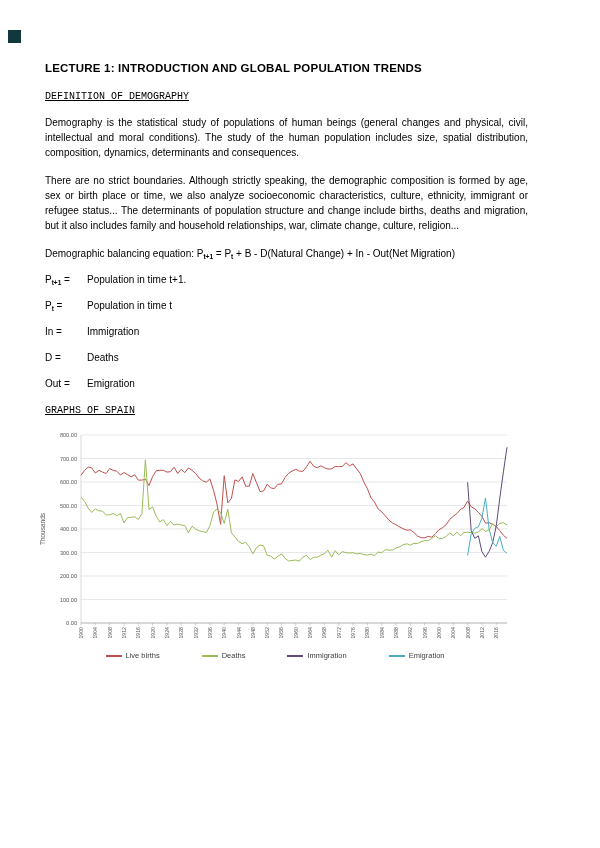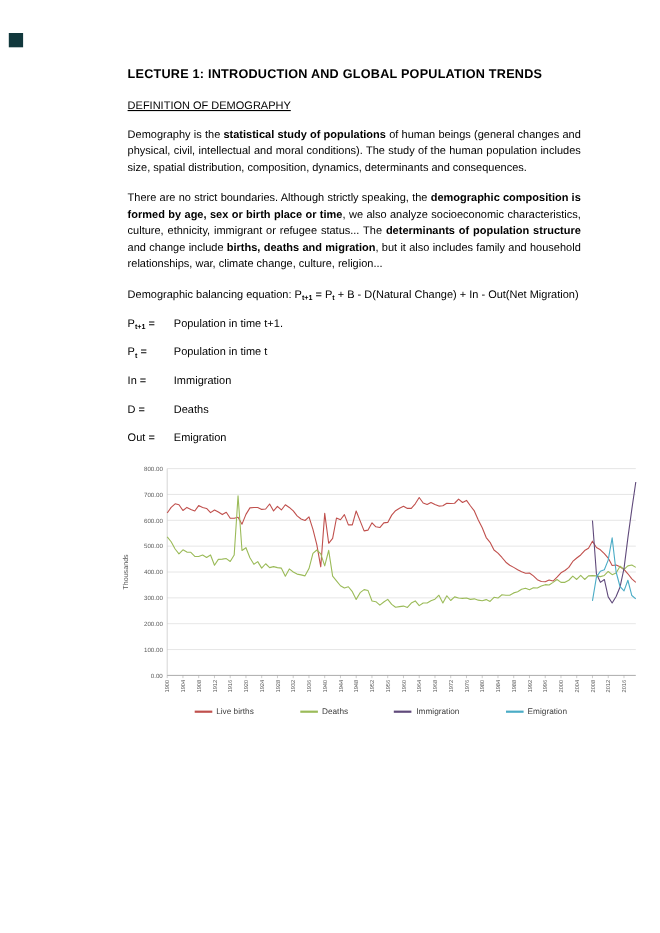--- a/index.html
+++ b/index.html
@@ -1,26 +1,26 @@
 <!DOCTYPE html>
 <html><head>
 <meta charset="utf-8">
 <style>
   html,body{margin:0;padding:0;}
   body{
     width:600px;height:848px;background:#ffffff;position:relative;overflow:hidden;
     font-family:"Liberation Sans",sans-serif;color:#000;
   }
   .corner-mark{position:absolute;left:8px;top:30px;width:13px;height:13px;background:#11383c;}
-  .page{padding:62px 72px 0 116px;}
+  .page{padding:62px 72px 0 45px;}
   h1{font-size:11.5px;font-weight:bold;margin:0 0 17px 0;letter-spacing:.2px;}
-  .hd{font-size:10px;font-weight:normal;text-decoration:underline;margin:0 0 13px 0;}
+  .hd{font-size:10px;font-weight:normal;text-decoration:underline;margin:0 0 13px 0;font-family:Liberation Mono, monospace;}
   p{font-size:10px;line-height:15px;text-align:justify;margin:0 0 13px 0;}
   p.eqline{text-align:left;}
-  b{font-weight:bold;}
+  b{font-weight:normal;}
   sub{font-size:6.5px;font-weight:bold;vertical-align:baseline;position:relative;top:2px;}
   .defs{margin:2px 0 4px 0;}
   .defrow{font-size:10px;line-height:10px;margin:0 0 15px 0;}
   .term{display:inline-block;min-width:42px;}
   .chart-wrap{margin:4px 0 0 -10px;width:480px;}
   svg{display:block;}
   .ytick{font-size:5.6px;fill:#595959;}
   .xtick{font-size:5.2px;fill:#595959;}
   .ytitle{font-size:6.5px;fill:#595959;}
   .legend{display:flex;justify-content:center;gap:42px;margin-top:2px;}
@@ -56,20 +56,21 @@
       <span class="term"><span>In</span><sub></sub><span> =</span></span><span>Immigration</span>
     </div>
     <div class="defrow">
       <span class="term"><span>D</span><sub></sub><span> =</span></span><span>Deaths</span>
     </div>
     <div class="defrow">
       <span class="term"><span>Out</span><sub></sub><span> =</span></span><span>Emigration</span>
     </div>
   </div>
 
+  <div class="hd">GRAPHS OF SPAIN</div>
 
   <div class="chart-wrap">
     <svg width="480" height="220" viewBox="0 0 480 220">
         <text class="ytick" x="42" y="196" text-anchor="end">0.00</text>
         <line x1="46" y1="170.5" x2="472" y2="170.5" stroke="#d9d9d9" stroke-width="0.6"></line>
         <text class="ytick" x="42" y="172.5" text-anchor="end">100.00</text>
         <line x1="46" y1="147" x2="472" y2="147" stroke="#d9d9d9" stroke-width="0.6"></line>
         <text class="ytick" x="42" y="149" text-anchor="end">200.00</text>
         <line x1="46" y1="123.5" x2="472" y2="123.5" stroke="#d9d9d9" stroke-width="0.6"></line>
         <text class="ytick" x="42" y="125.5" text-anchor="end">300.00</text>

